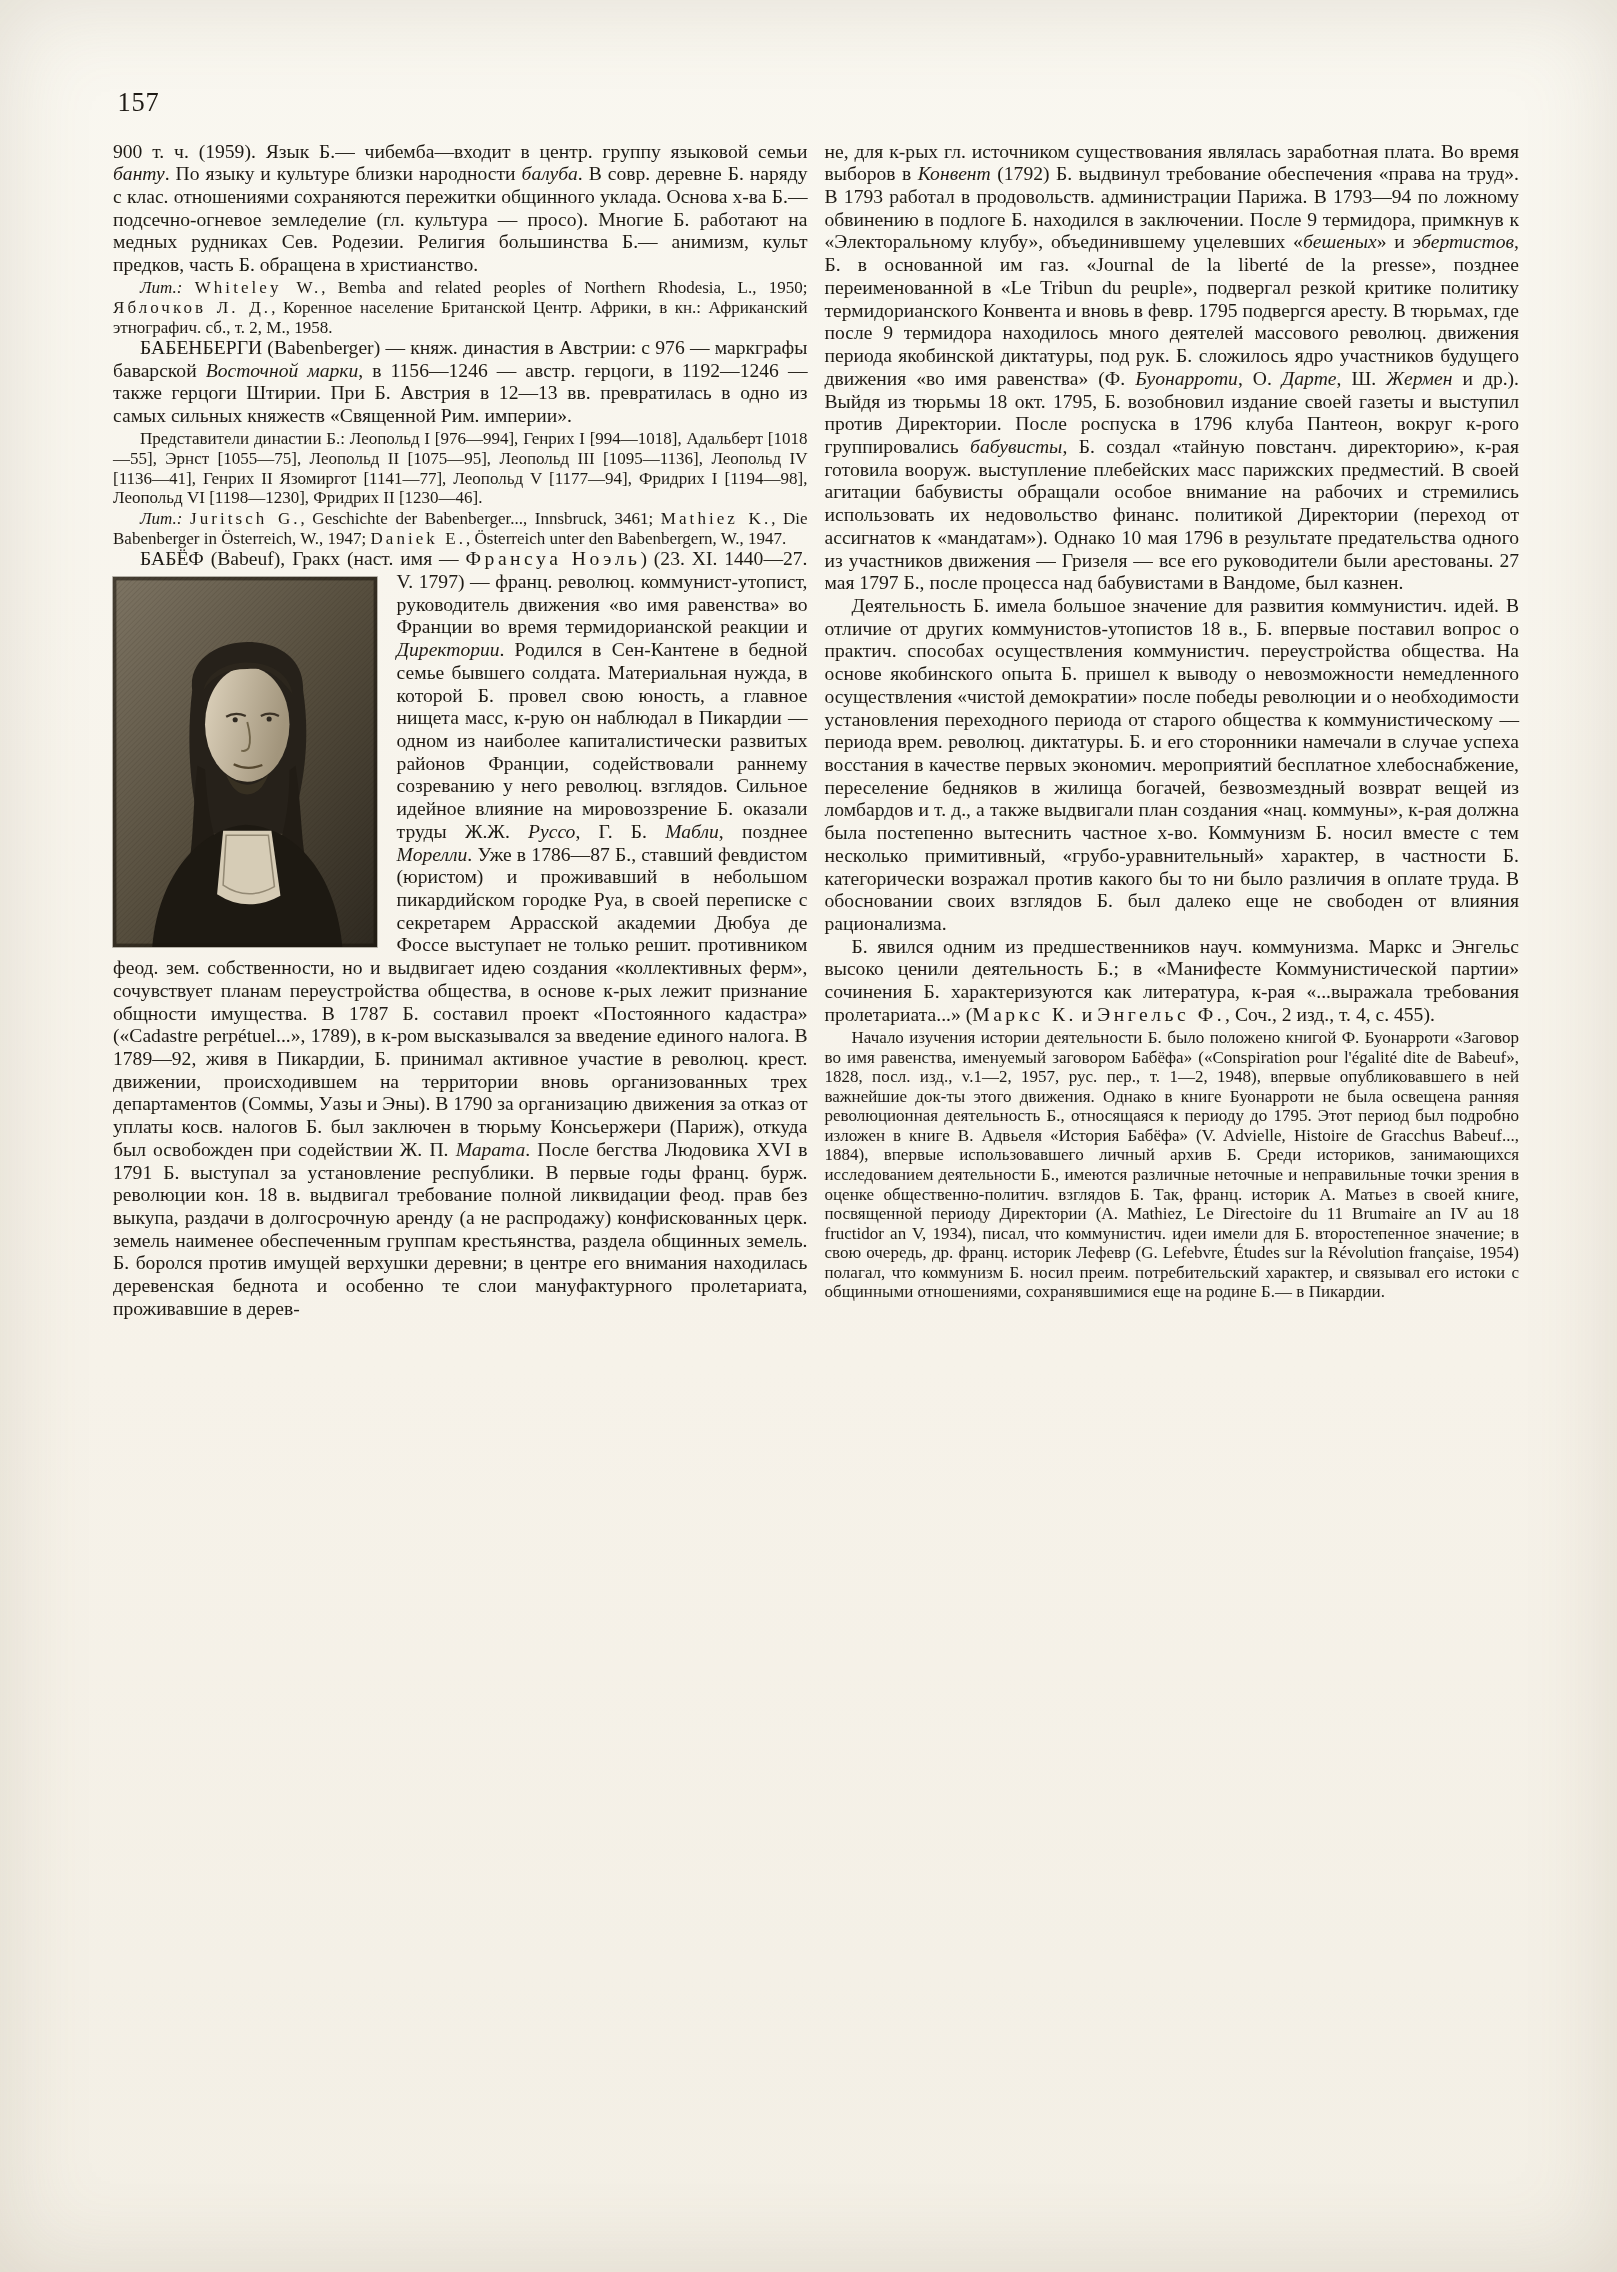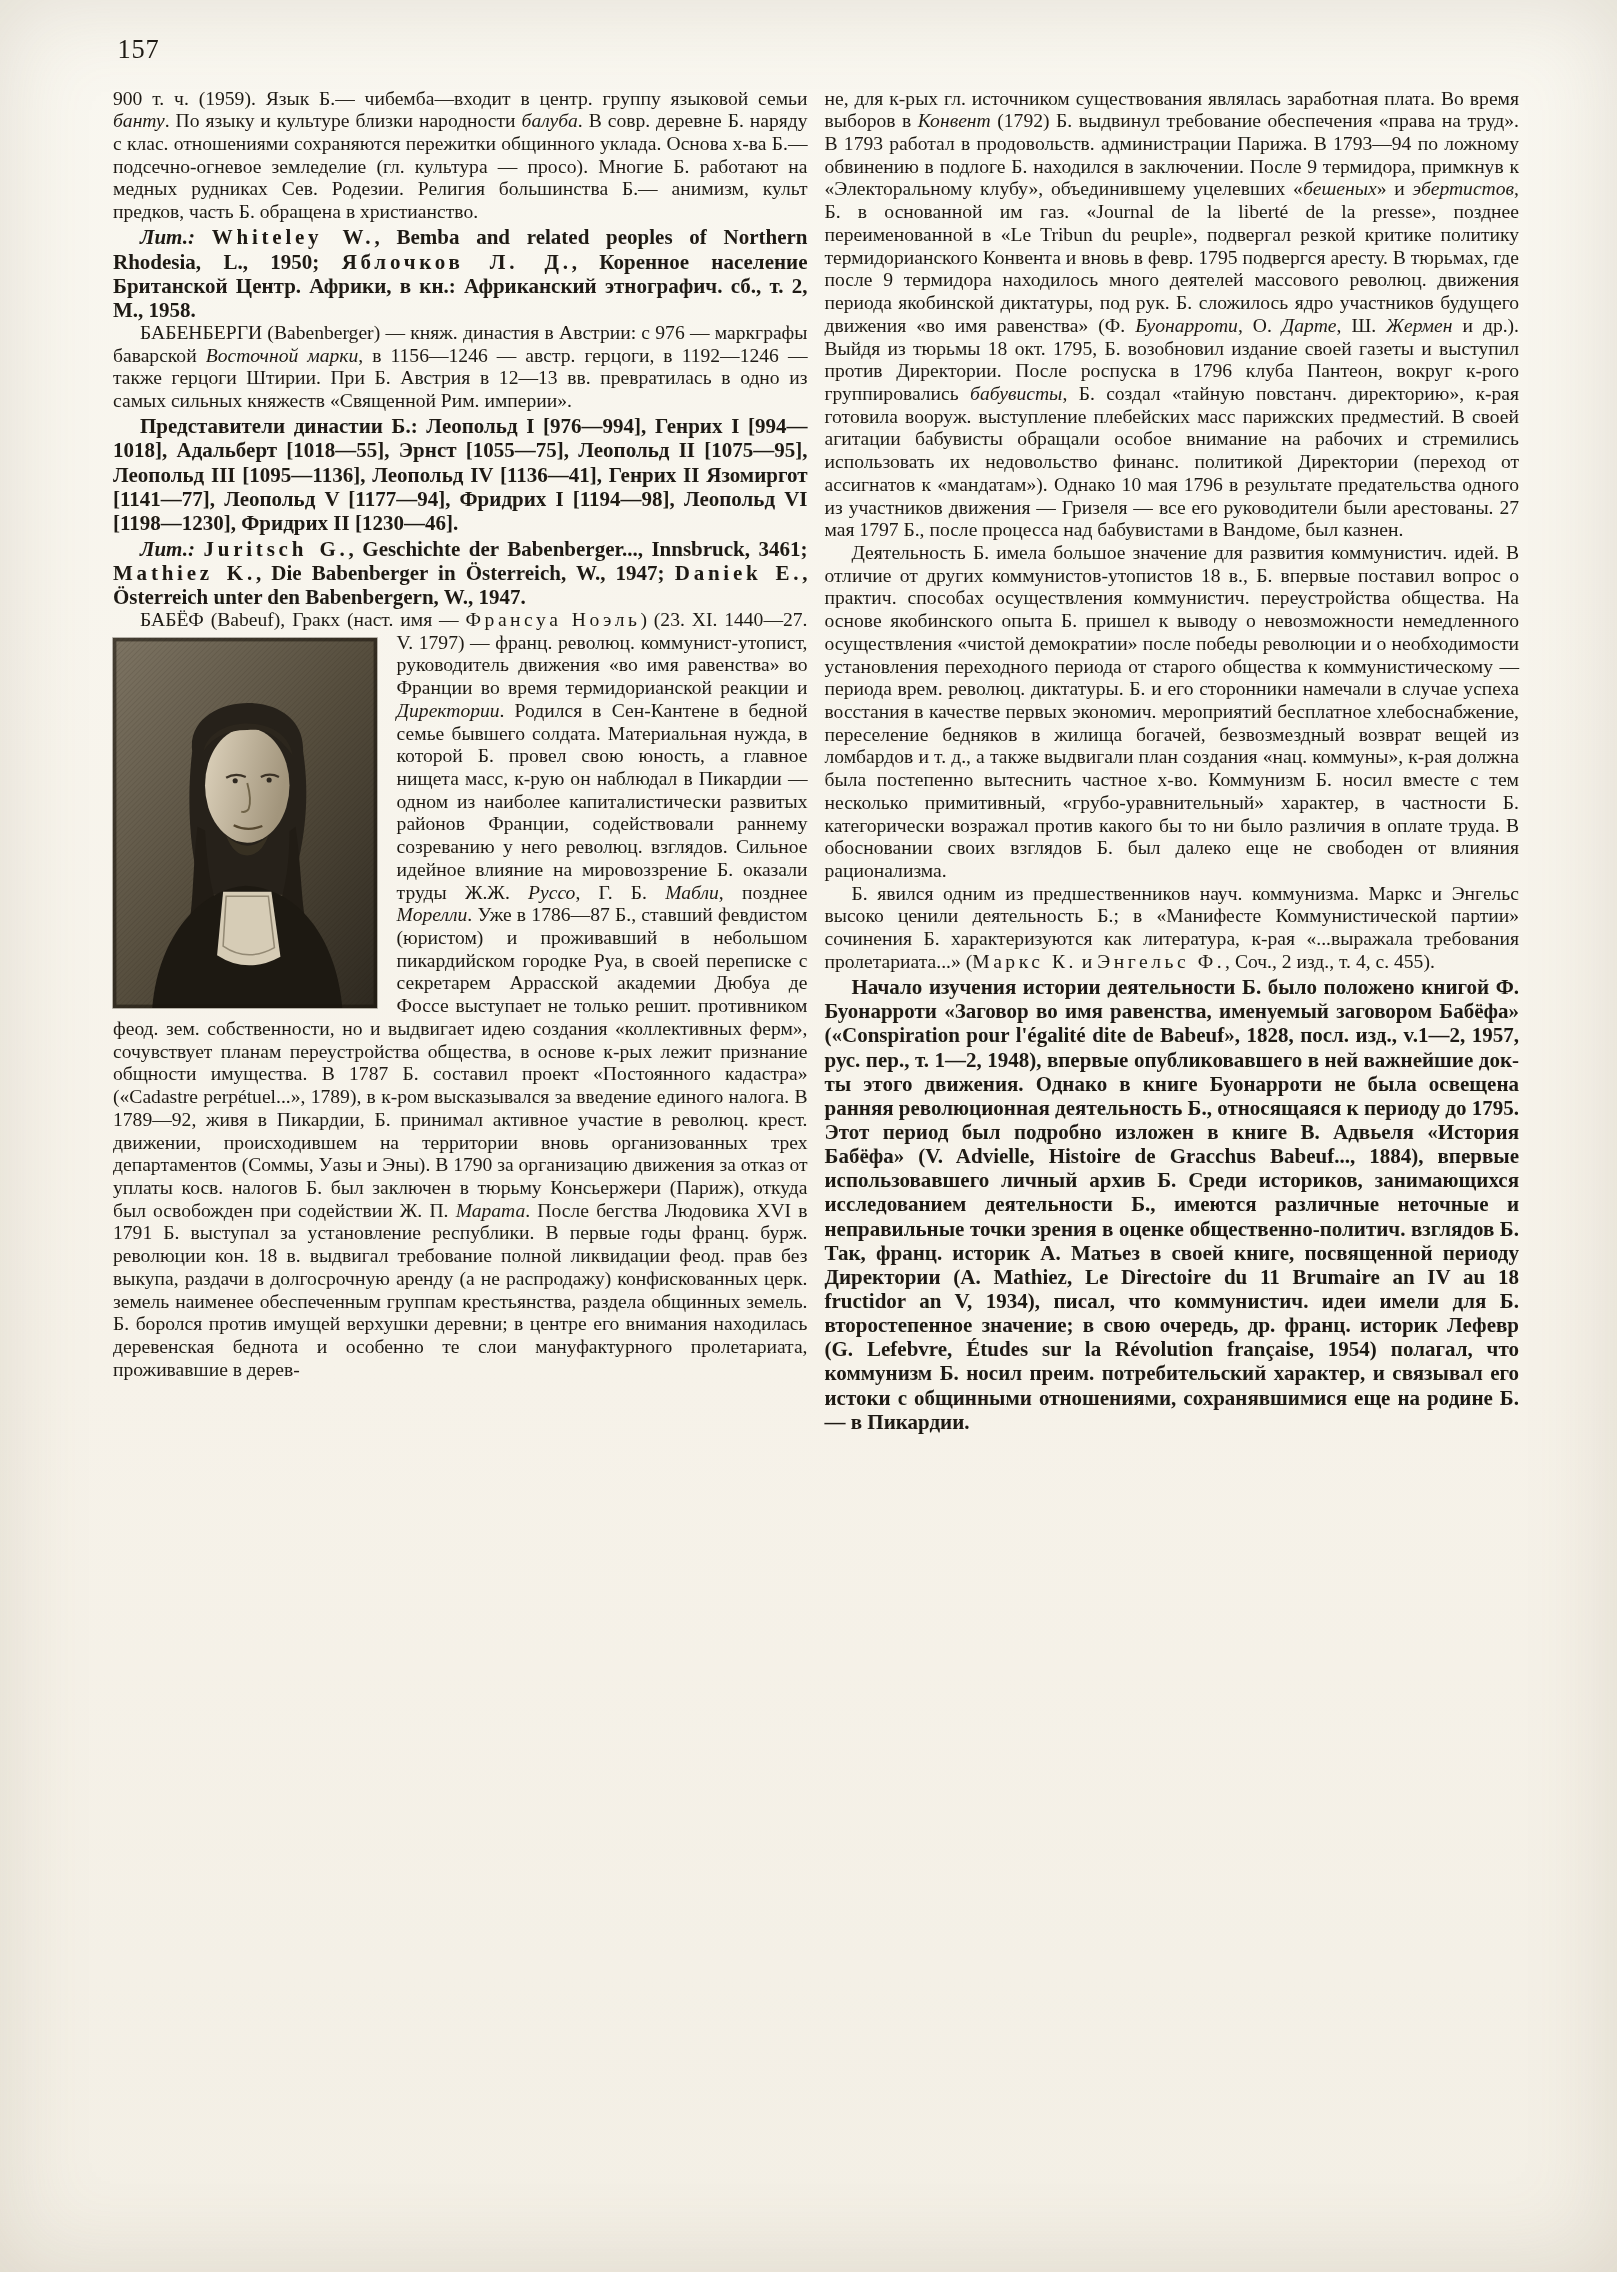--- a/index.html
+++ b/index.html
@@ -7,21 +7,21 @@
     position:relative;
     width:1617px;
     min-height:2273px;
     margin:0 auto;
     background:#f8f5ee;
     background-image:linear-gradient(180deg,#f9f7f0 0%,#f6f2e9 60%,#f3efe5 100%);
     box-shadow:inset 0 0 91px rgba(120,105,80,0.18);
     color:#1e1a14;
     font-family:"Liberation Serif","DejaVu Serif",serif;
     box-sizing:border-box;
-    padding:34px 98px 53px 113px;
+    padding:87px 98px 53px 113px;
   }
   .running-head{
     display:flex;
     align-items:baseline;
     margin:0 4.5px 22.6px 4.5px;
   }
   .pageno{font-size:26.4px;letter-spacing:0.8px;}
   .running-title{
     flex:1;
     text-align:center;
@@ -31,21 +31,21 @@
   }
   .columns{
     display:grid;
     grid-template-columns:1fr 1fr;
     column-gap:17px;
     text-align:justify;
   }
   .col{min-width:0;}
   .para{margin:0;}
   .para.body{font-size:19.6px;line-height:1.16;}
-  .para.fine{font-size:21px;line-height:1.15;font-weight:bold;}
+  .para.fine{font-size:17px;line-height:1.15;}
   .para.indent{text-indent:27px;}
   .para + .para.fine{margin-top:1.5px;}
   .b{font-weight:400;}
   .i{font-style:italic;}
   .sp{letter-spacing:0.18em;}
   .portrait-wrap{
     float:left;
     width:264px;
     height:370px;
     margin:6px 19.6px 7.5px 0;

